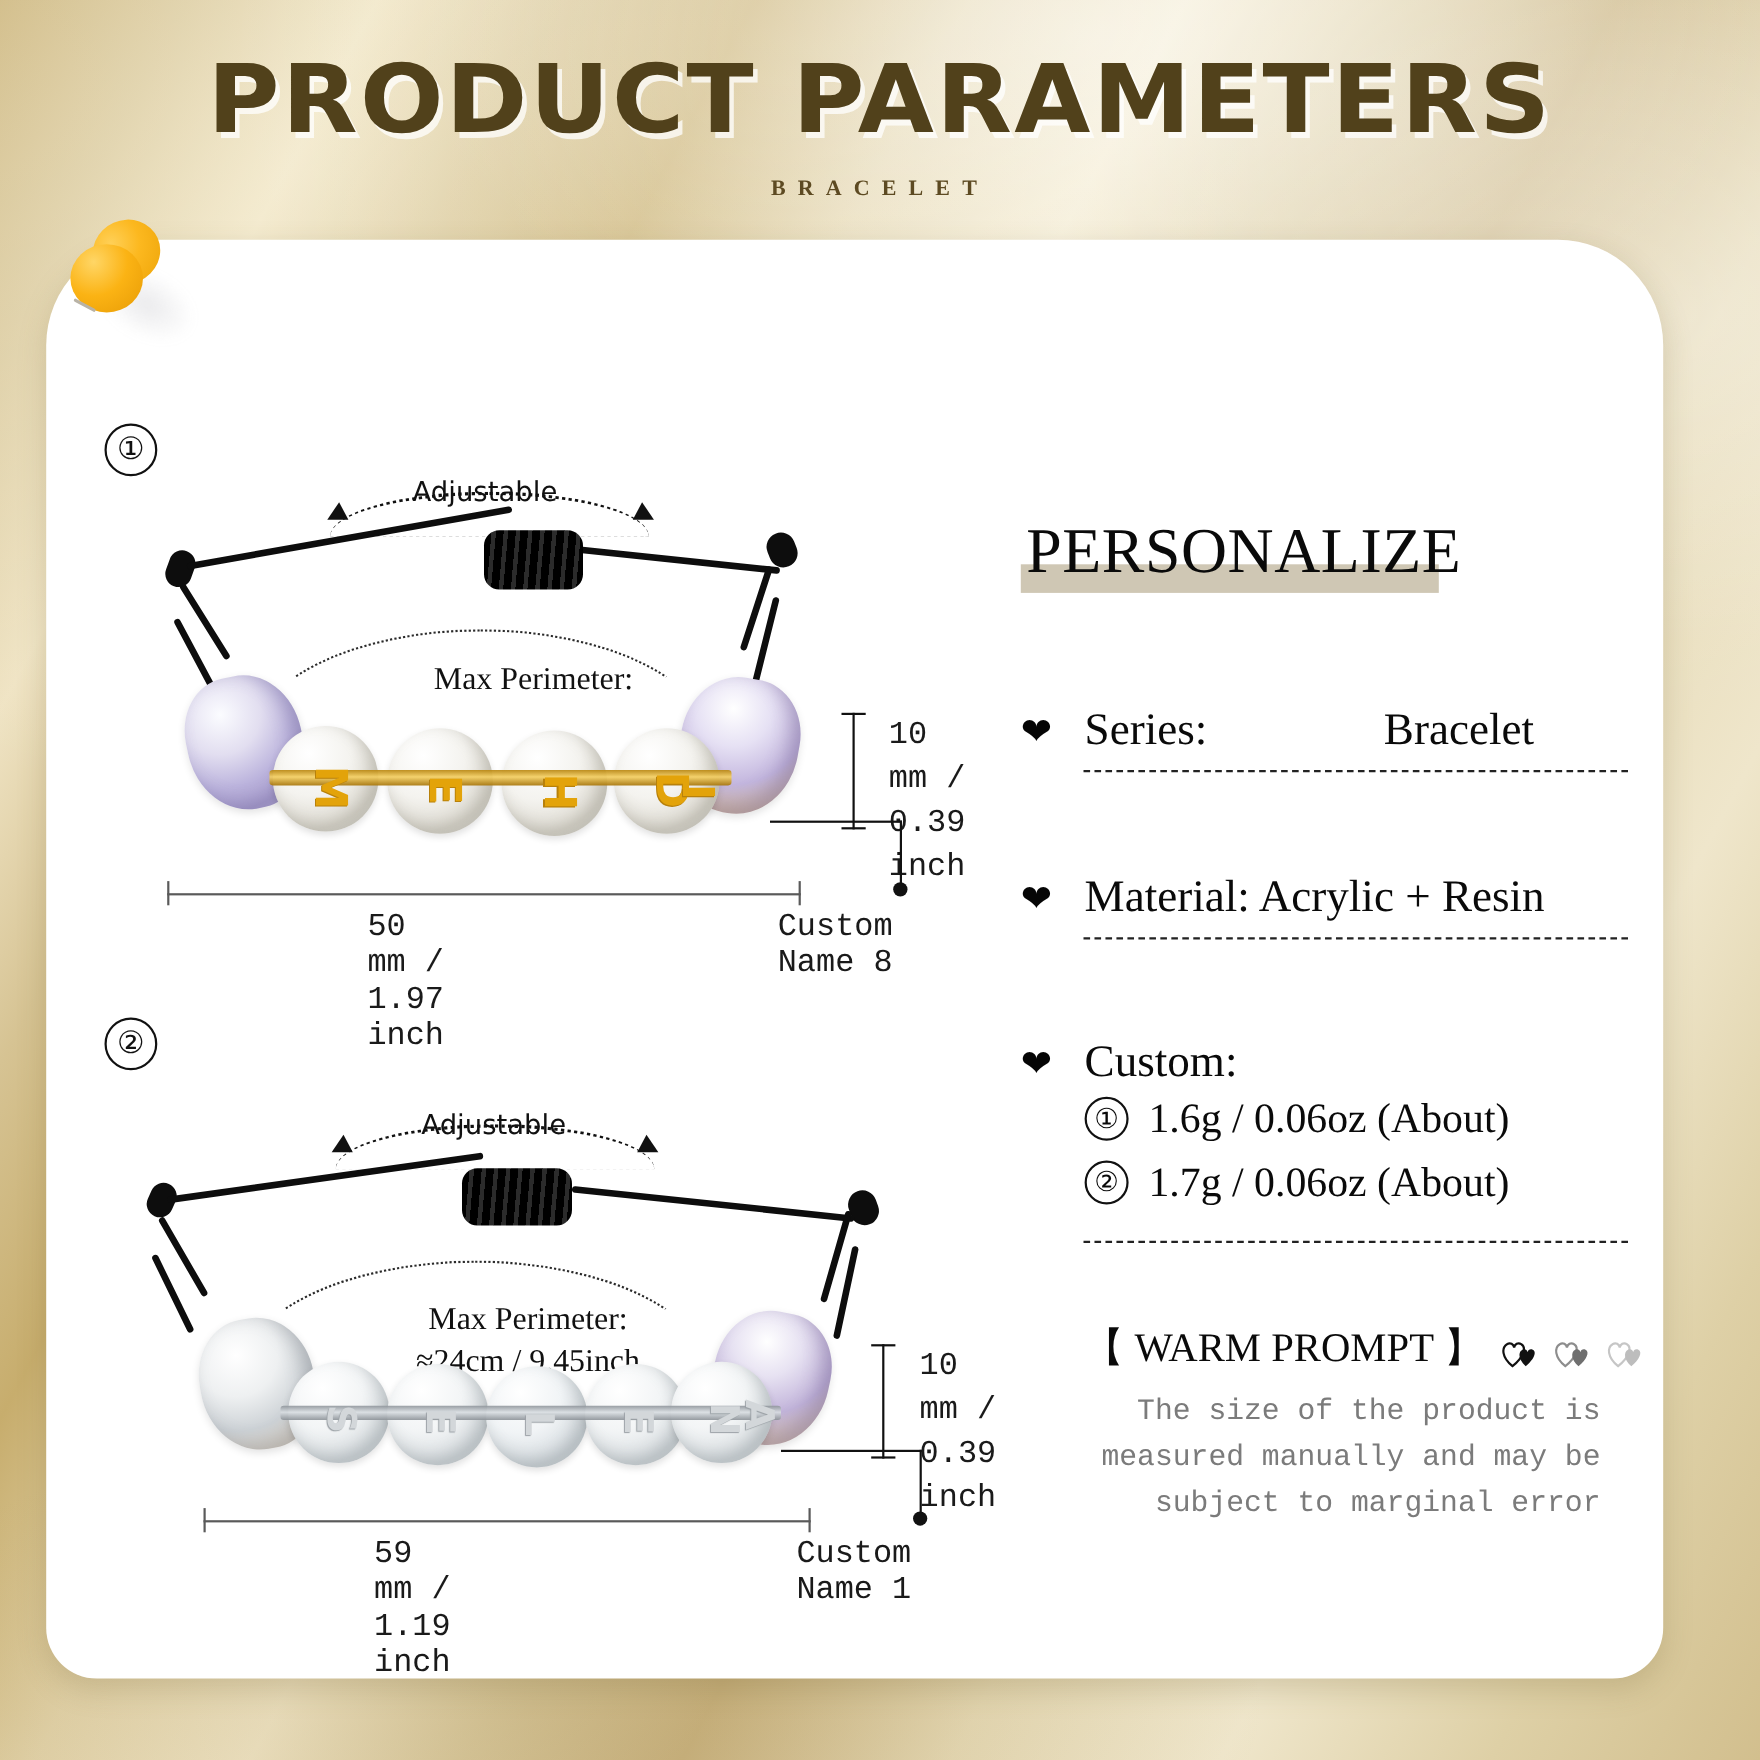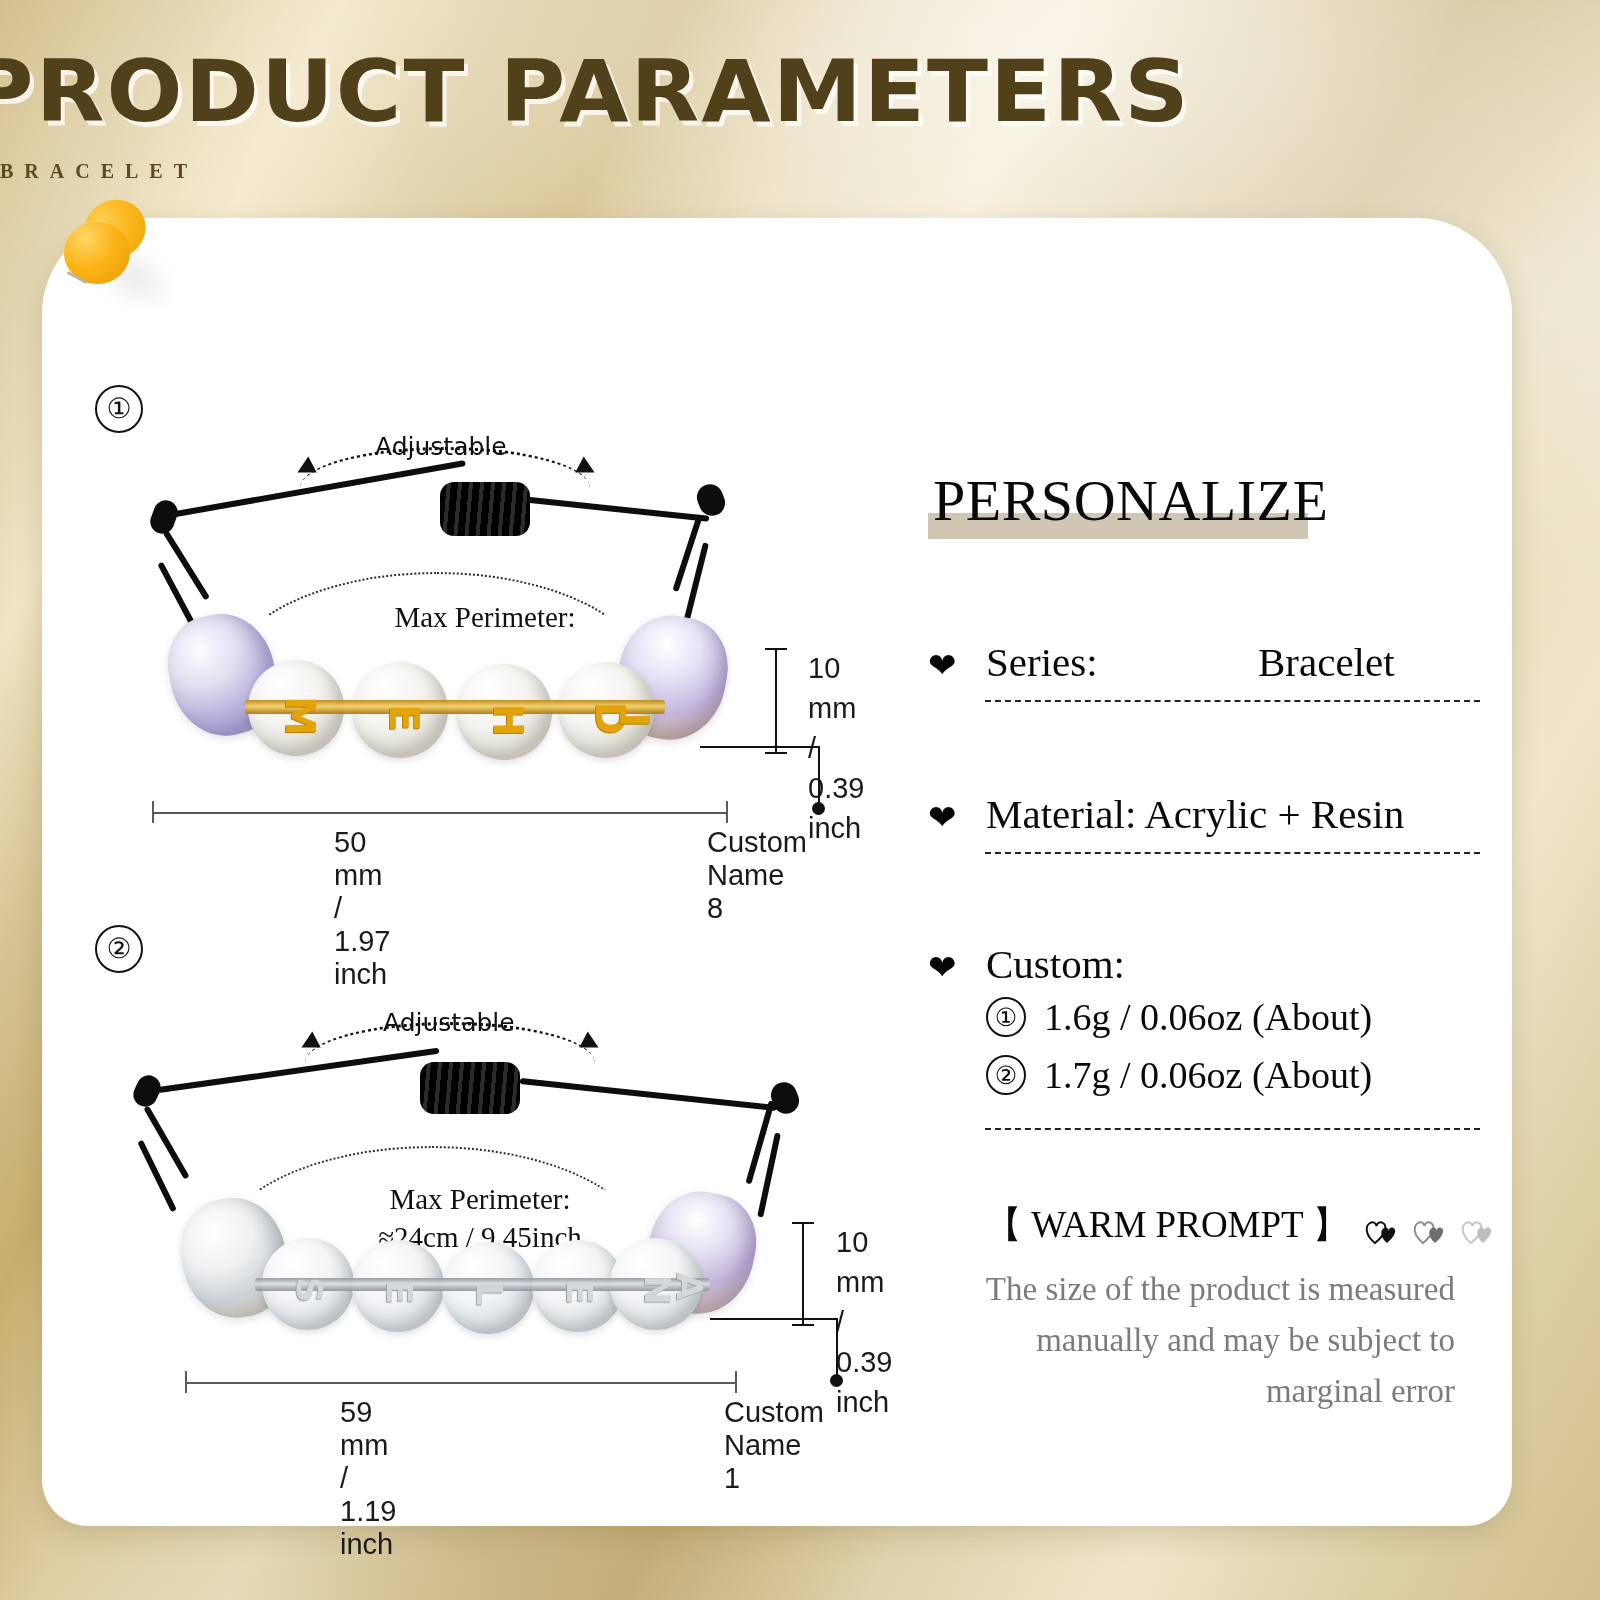--- a/index.html
+++ b/index.html
@@ -18,21 +18,21 @@
         #c7ad6d 28%, #e2d3aa 36%, #f2e8ca 44%, #dccda2 52%,
         #cbb582 60%, #e6dab6 70%, #efe6cb 80%, #ded0a6 90%, #d2bf8e 100%);
   }
   .bg-sheen{position:absolute;inset:0;
     background:
       radial-gradient(55% 30% at 62% 2%, rgba(255,255,255,.45), rgba(255,255,255,0) 70%),
       radial-gradient(45% 26% at 95% 18%, rgba(255,255,255,.30), rgba(255,255,255,0) 72%),
       radial-gradient(60% 24% at 30% 97%, rgba(160,132,74,.22), rgba(0,0,0,0) 70%);
   }
   
-  .header{position:absolute;left:0;right:0;top:48px;}
+  .header{position:absolute;left:0;right:0;top:48px;text-align:center;}
   .title{
     font-family:"DejaVu Sans",sans-serif;
     font-weight:bold;font-size:86px;letter-spacing:2px;
     color:#51411b;line-height:1;
     transform:scaleX(1.04);
     text-shadow:4px 5px 0 rgba(255,255,255,.75);
   }
   .subtitle{
     margin-top:26px;font-family:"Liberation Serif",serif;
     font-size:20px;letter-spacing:11px;color:#5d4a22;font-weight:bold;
@@ -68,21 +68,21 @@
   .arrow{position:absolute;width:0;height:0;border-left:9px solid transparent;
     border-right:9px solid transparent;border-top:17px solid #111;}
   .cord{position:absolute;background:#0d0d0d;border-radius:40px;}
   .perim{position:absolute;text-align:center;font-family:"Liberation Serif",serif;
     color:#111;line-height:1.32;font-size:29px;}
   .dotted-arc{position:absolute;border:2px dotted #2a2a2a;border-bottom-color:transparent;
     border-left-color:transparent;border-right-color:transparent;border-radius:50%;}
   .bead{position:absolute;border-radius:50%;}
   .dimline{position:absolute;height:2px;background:#5a5a5a;}
   .dimcap{position:absolute;width:2px;background:#5a5a5a;}
-  .dimtext{position:absolute;font-family:Liberation Sans, sans-serif;font-size:29px;color:#1a1a1a;}
+  .dimtext{position:absolute;font-family:Liberation Mono, monospace;font-size:29px;color:#1a1a1a;}
   .vcal{position:absolute;width:2px;background:#111;}
   .vcap{position:absolute;height:2px;width:22px;background:#111;}
   .leader-v{position:absolute;width:2px;background:#111;}
   .leader-h{position:absolute;height:2px;background:#111;}
   .leader-dot{position:absolute;width:13px;height:13px;border-radius:50%;background:#111;}
   
   .personalize{position:absolute;left:933px;top:472px;}
   .personalize .hl{position:absolute;left:-5px;top:41px;width:380px;height:26px;background:#cfc7b4;}
   .personalize .txt{position:relative;font-family:"Liberation Serif",serif;
     font-size:58px;color:#0a0a0a;letter-spacing:.5px;line-height:1;}
@@ -94,21 +94,21 @@
   .dashline{position:absolute;border-top:2px dashed #222;}
   .wrow{position:absolute;left:58px;font-family:"Liberation Serif",serif;font-size:38px;color:#0a0a0a;
     display:flex;align-items:center;gap:18px;white-space:nowrap;}
   .wcirc{width:36px;height:36px;border-radius:50%;border:2px solid #111;
     display:inline-flex;align-items:center;justify-content:center;font-size:25px;line-height:1;}
   
   .warm{position:absolute;left:985px;top:1200px;width:470px;text-align:right;}
   .warm-title{font-family:"Liberation Serif",serif;font-size:37px;color:#0a0a0a;
     display:flex;align-items:center;gap:14px;white-space:nowrap;}
   .dbl-heart{position:relative;width:34px;height:28px;display:inline-block;}
-  .warm-body{margin-top:14px;font-family:Liberation Serif, serif;font-size:33px;
+  .warm-body{margin-top:14px;font-family:Liberation Mono, monospace;font-size:27px;
     line-height:1.55;color:#7b7b7b;}
 </style>
 </head>
 <body>
 
 <div class="bg"></div>
 <div class="bg-sheen"></div>
 
 <div class="header">
   <div class="title">PRODUCT PARAMETERS</div>

